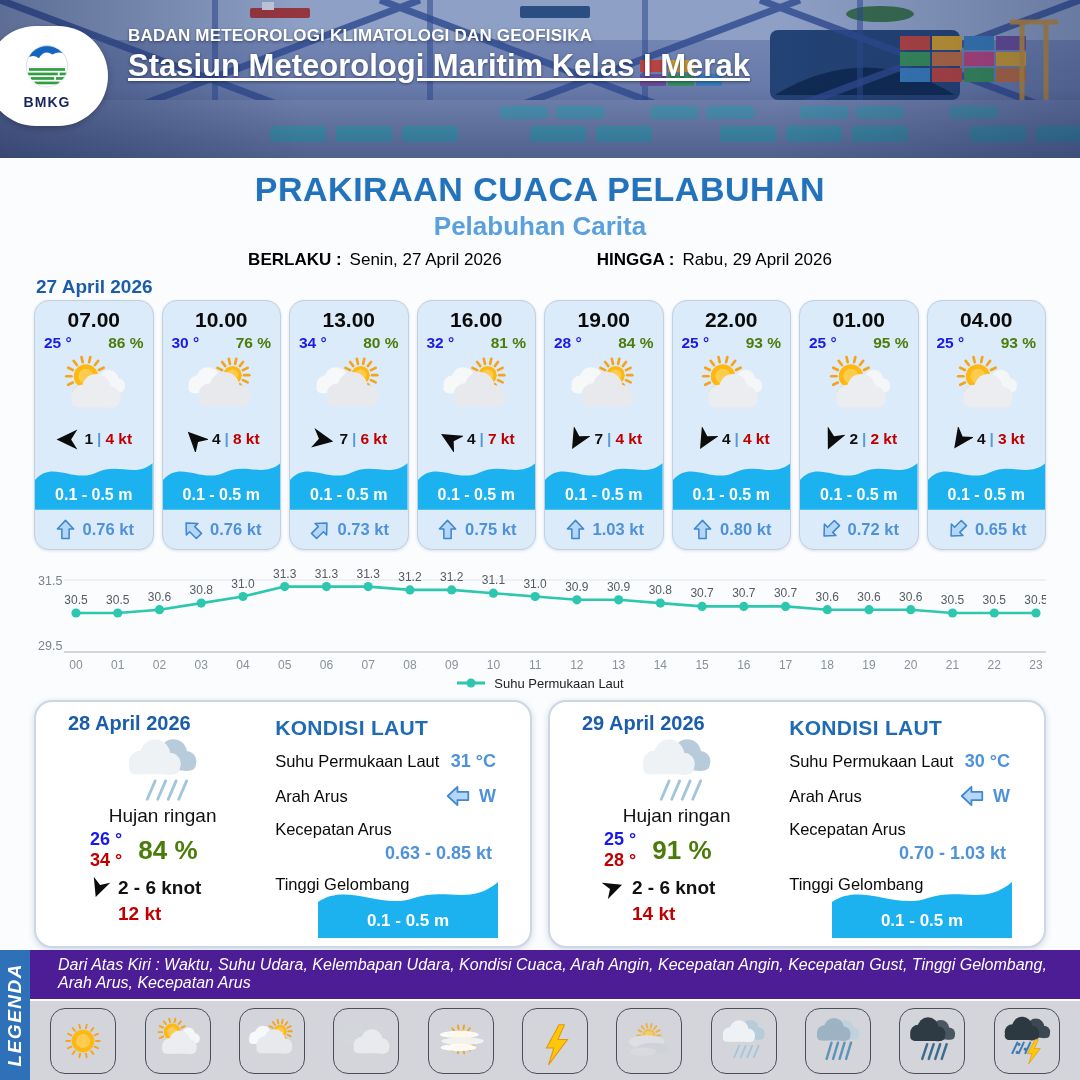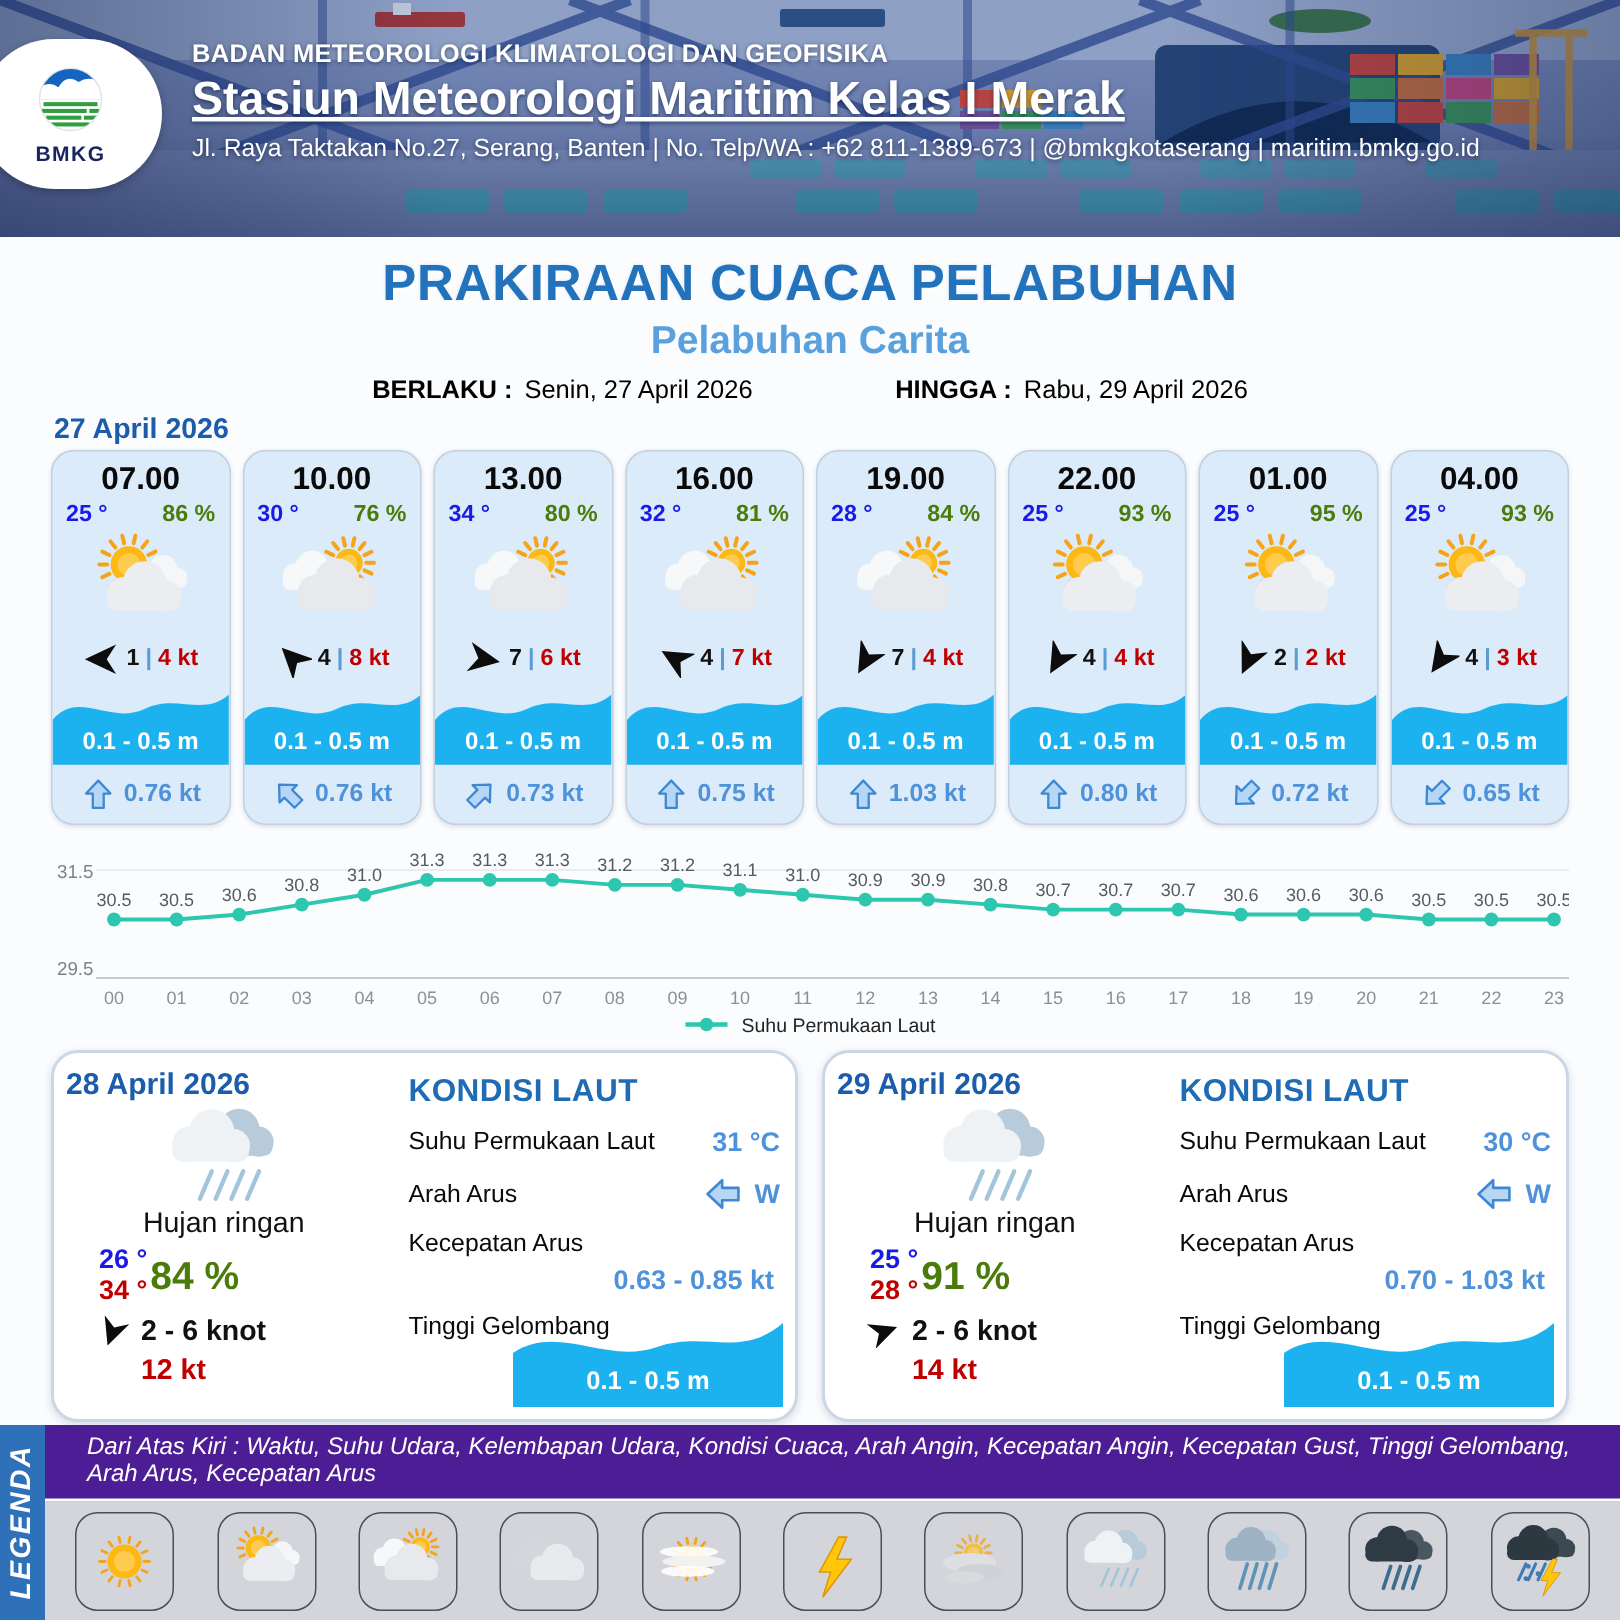--- a/index.html
+++ b/index.html
@@ -51,27 +51,27 @@
   .c-cur { height:42px; display:flex; align-items:center; justify-content:center; gap:6px;
     color:#4e92d9; font-weight:bold; font-size:16.5px; }
   .dart svg, .block-arrow svg { display:block; }
   
   .chart-wrap { margin:10px 34px 0; }
   .chart-wrap svg { display:block; }
   .chart-legend { display:flex; align-items:center; justify-content:center; gap:8px;
     font-size:13px; color:#222; height:18px; }
   
   .daily { display:grid; grid-template-columns:1fr 1fr; gap:16px; margin:8px 34px 0; }
-  .dcard { background:#fff; border:2px solid #ccd6e4; border-radius:18px; padding:10px 8px 8px;
+  .dcard { background:#fff; border:2px solid #ccd6e4; border-radius:18px; padding:10px 32px 8px;
     height:248px; display:flex; gap:8px; box-shadow:0 2px 6px rgba(40,70,110,.18); }
   .dc-left { width:44%; display:flex; flex-direction:column; }
   .dc-date { font-size:20px; font-weight:bold; color:#1b5cab; }
   .dc-icon { height:72px; display:flex; justify-content:center; margin-top:-4px; }
   .dc-cond { text-align:center; font-size:19px; color:#111; margin-top:2px; }
-  .dc-temp-row { display:flex; align-items:center; gap:2px; margin:2px 0 0 22px; }
+  .dc-temp-row { display:flex; align-items:center; gap:16px; margin:2px 0 0 22px; }
   .t-min { color:#1a1ae6; font-weight:bold; font-size:18px; }
   .t-max { color:#c00000; font-weight:bold; font-size:18px; }
   .dc-hum { color:#4b7c0a; font-weight:bold; font-size:26px; }
   .dc-wind { display:flex; align-items:center; gap:8px; font-size:19px; font-weight:bold;
     color:#111; margin:6px 0 0 20px; }
   .dc-gust { color:#c00000; font-size:19px; font-weight:bold; margin:4px 0 0 50px; }
   .dc-right { flex:1; padding:4px 2px 0 10px; position:relative; }
   .sea-h { color:#1f6cb5; font-weight:bold; font-size:21px; letter-spacing:.3px; }
   .sea-row { display:flex; justify-content:space-between; align-items:center; margin-top:11px; font-size:16.5px; color:#0a0a0a; }
   .sea-v { color:#4e92d9; font-weight:bold; font-size:18px; display:flex; align-items:center; gap:8px; }
@@ -190,21 +190,20 @@
           <rect x="18" y="44" width="28" height="3"></rect>
         </g>
       </g>
       <circle cx="32" cy="27" r="23" fill="none" stroke="#dfe3ea" stroke-width="1"></circle>
     </svg>
     <div class="logo-text">BMKG</div>
   </div>
   <div class="head-text">
     <div class="head-agency">BADAN METEOROLOGI KLIMATOLOGI DAN GEOFISIKA</div>
     <div class="head-station">Stasiun Meteorologi Maritim Kelas I Merak</div>
-    <div class="head-address">Jl. Raya Taktakan No.27, Serang, Banten | No. Telp/WA : +62 811-1389-673 | @bmkgkotaserang | maritim.bmkg.go.id</div>
   </div>
 </div>
 
 <div class="title-wrap">
   <div class="main-title">PRAKIRAAN CUACA PELABUHAN</div>
   <div class="sub-title">Pelabuhan Carita</div>
   <div class="validity">
     <div><b>BERLAKU :</b><span>Senin, 27 April 2026</span></div>
     <div><b>HINGGA :</b><span>Rabu, 29 April 2026</span></div>
   </div>

